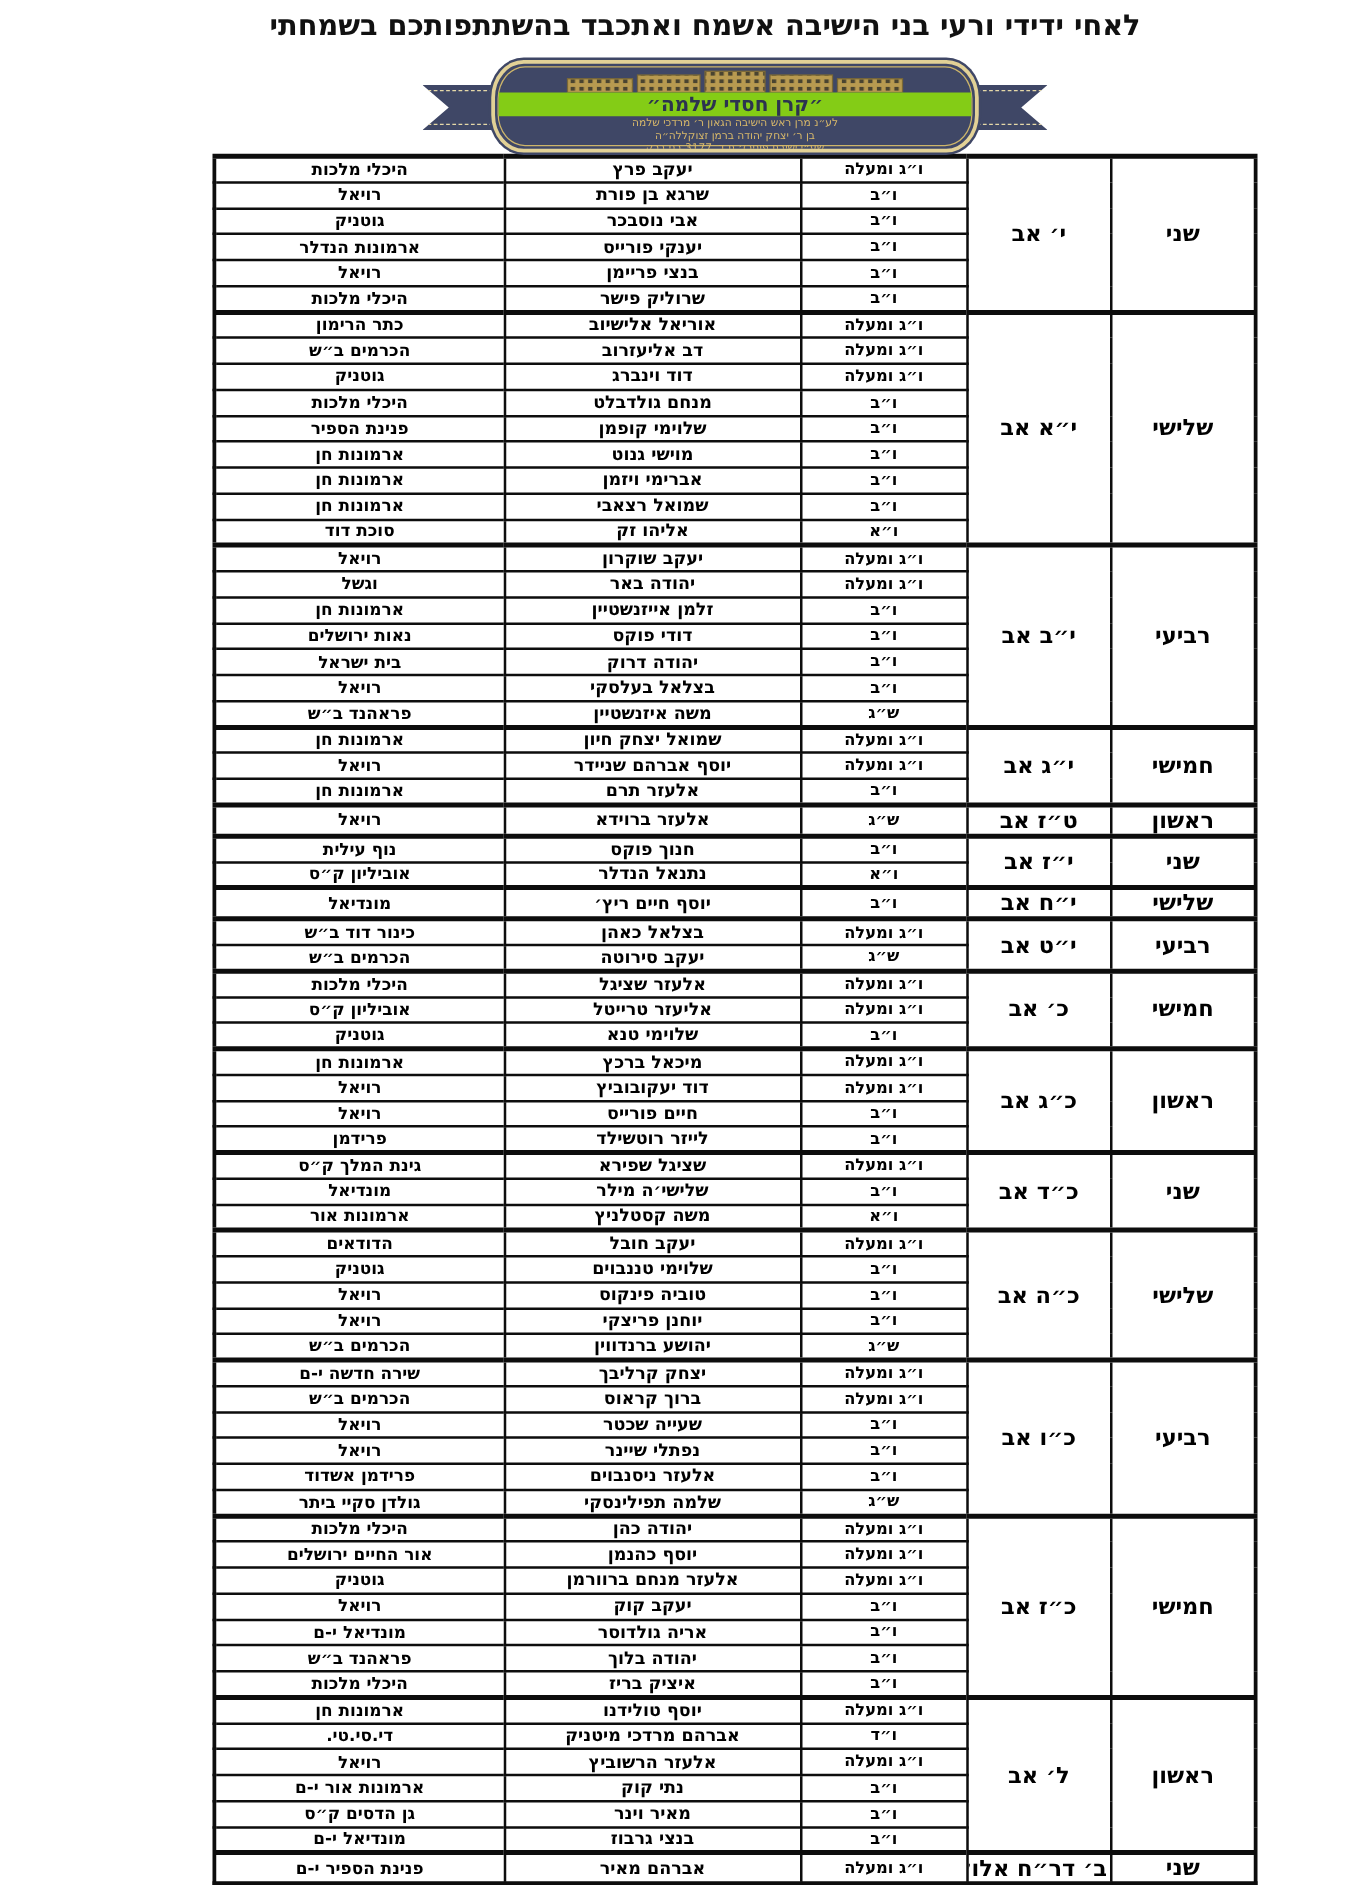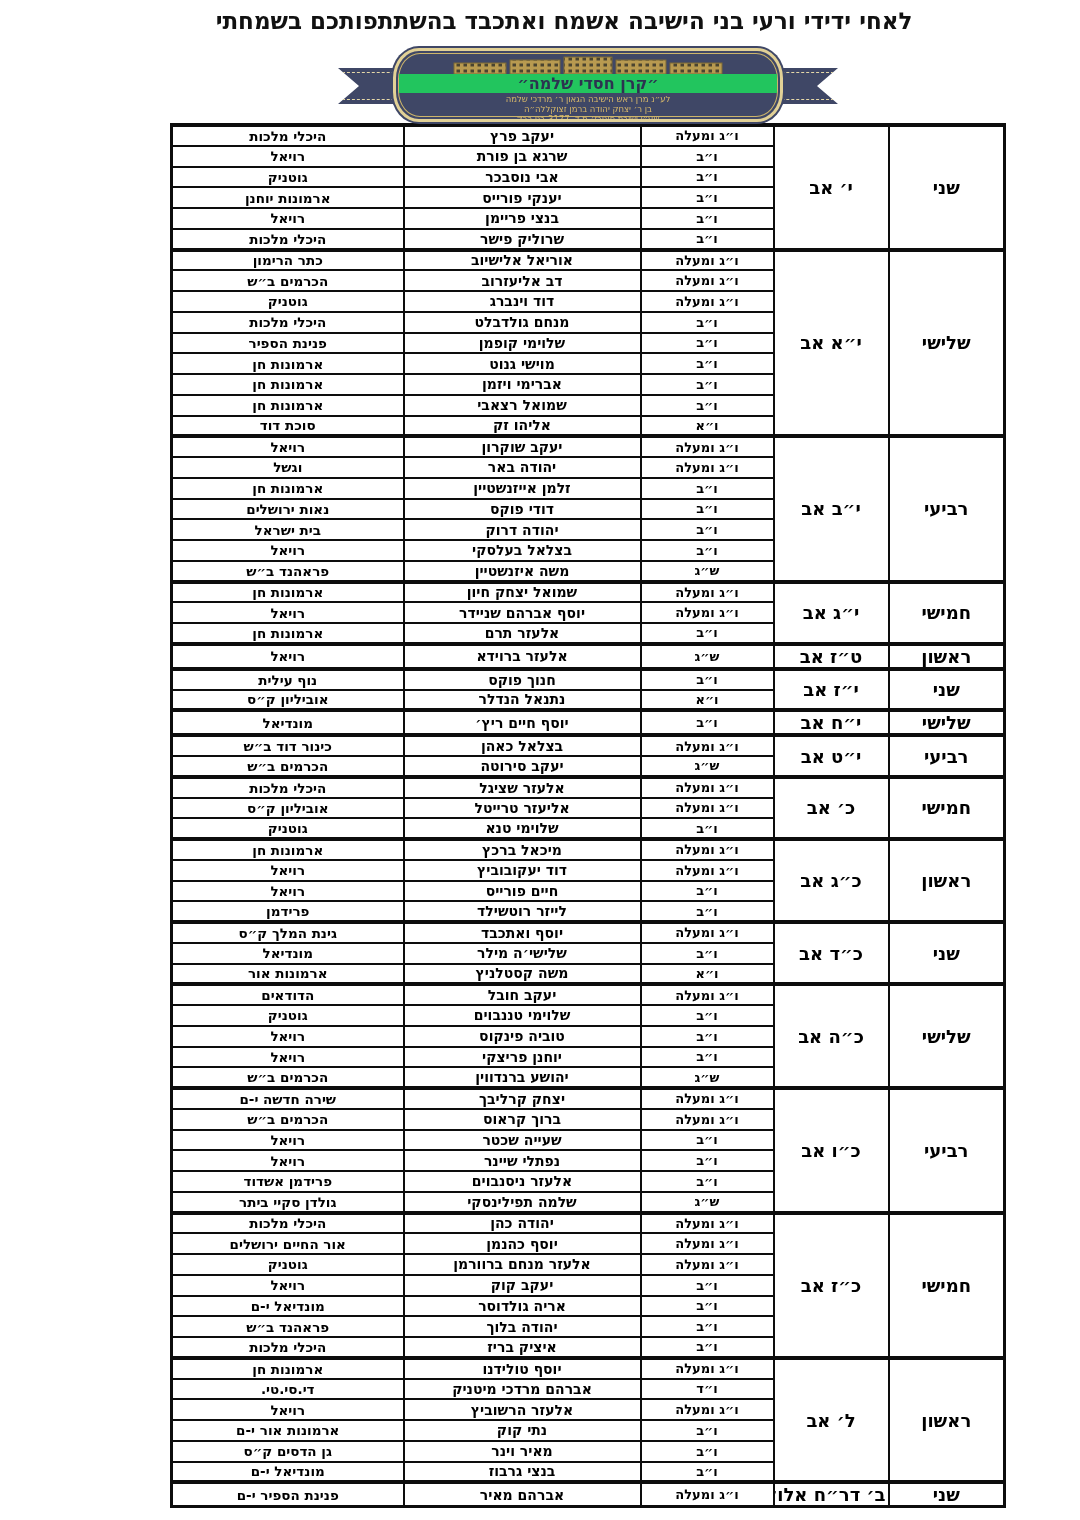--- a/index.html
+++ b/index.html
@@ -39,21 +39,21 @@
     box-shadow: 0 0 0 2px #3f4766;
     z-index: 1; overflow: hidden;
   }
   .badge-inner {
     position: absolute; inset: 2px;
     border: 1px solid #cdb56a; border-radius: 22px / 26px;
     display: flex; flex-direction: column; align-items: center;
   }
   .building { margin-top: 2px; height: 18px; }
   .badge-title-band {
-    width: 100%; background: #22c55e; text-align: center;
+    width: 100%; background: #84cc16; text-align: center;
     padding: 0 20px;
   }
   .badge-title {
     font-size: 16px; font-weight: bold; color: #2c3350; line-height: 19px;
   }
   .badge-sub { text-align: center; margin-top: 1px; }
   .badge-sub div {
     font-size: 8.5px; line-height: 10px; color: #d9b96a; font-weight: normal;
   }
 
@@ -162,21 +162,21 @@
           <td class="venue-cell">רויאל</td>
         </tr>
         <tr>
           <td class="grade-cell">ו״ב</td>
           <td class="name-cell">אבי נוסבכר</td>
           <td class="venue-cell">גוטניק</td>
         </tr>
         <tr>
           <td class="grade-cell">ו״ב</td>
           <td class="name-cell">יענקי פורייס</td>
-          <td class="venue-cell">ארמונות יוחנן</td>
+          <td class="venue-cell">ארמונות הנדלר</td>
         </tr>
         <tr>
           <td class="grade-cell">ו״ב</td>
           <td class="name-cell">בנצי פריימן</td>
           <td class="venue-cell">רויאל</td>
         </tr>
         <tr>
           <td class="grade-cell">ו״ב</td>
           <td class="name-cell">שרוליק פישר</td>
           <td class="venue-cell">היכלי מלכות</td>
@@ -356,21 +356,21 @@
         </tr>
         <tr>
           <td class="grade-cell">ו״ב</td>
           <td class="name-cell">לייזר רוטשילד</td>
           <td class="venue-cell">פרידמן</td>
         </tr>
         <tr class="group-start">
           <td class="day-cell" rowspan="3">שני</td>
           <td class="date-cell" rowspan="3">כ״ד אב</td>
           <td class="grade-cell">ו״ג ומעלה</td>
-          <td class="name-cell">יוסף ואתכבד</td>
+          <td class="name-cell">שציגל שפירא</td>
           <td class="venue-cell">גינת המלך ק״ס</td>
         </tr>
         <tr>
           <td class="grade-cell">ו״ב</td>
           <td class="name-cell">שלישי׳ה מילר</td>
           <td class="venue-cell">מונדיאל</td>
         </tr>
         <tr>
           <td class="grade-cell">ו״א</td>
           <td class="name-cell">משה קסטלניץ</td>

